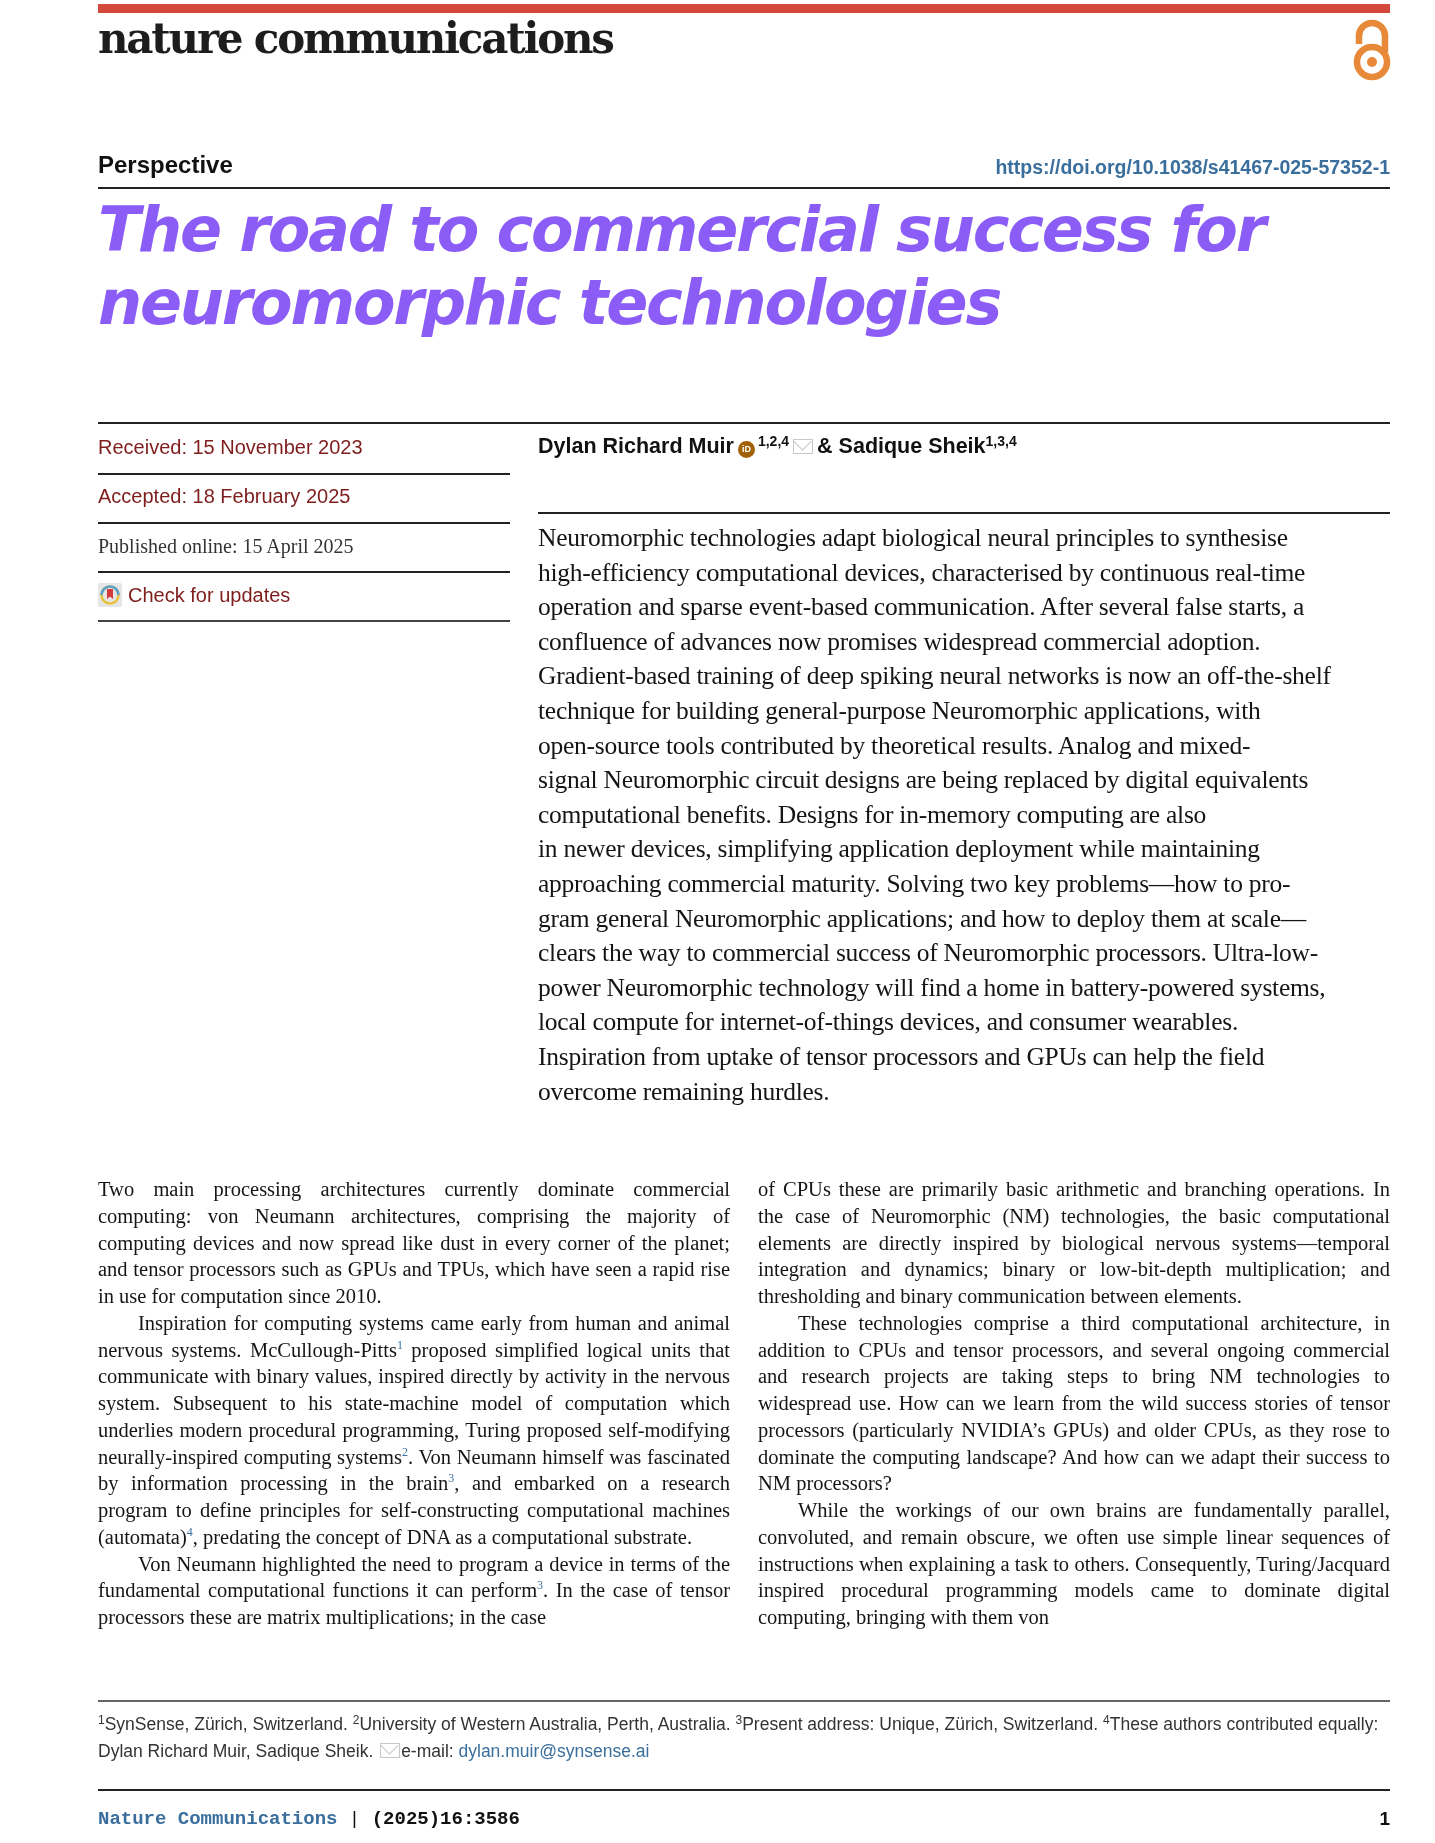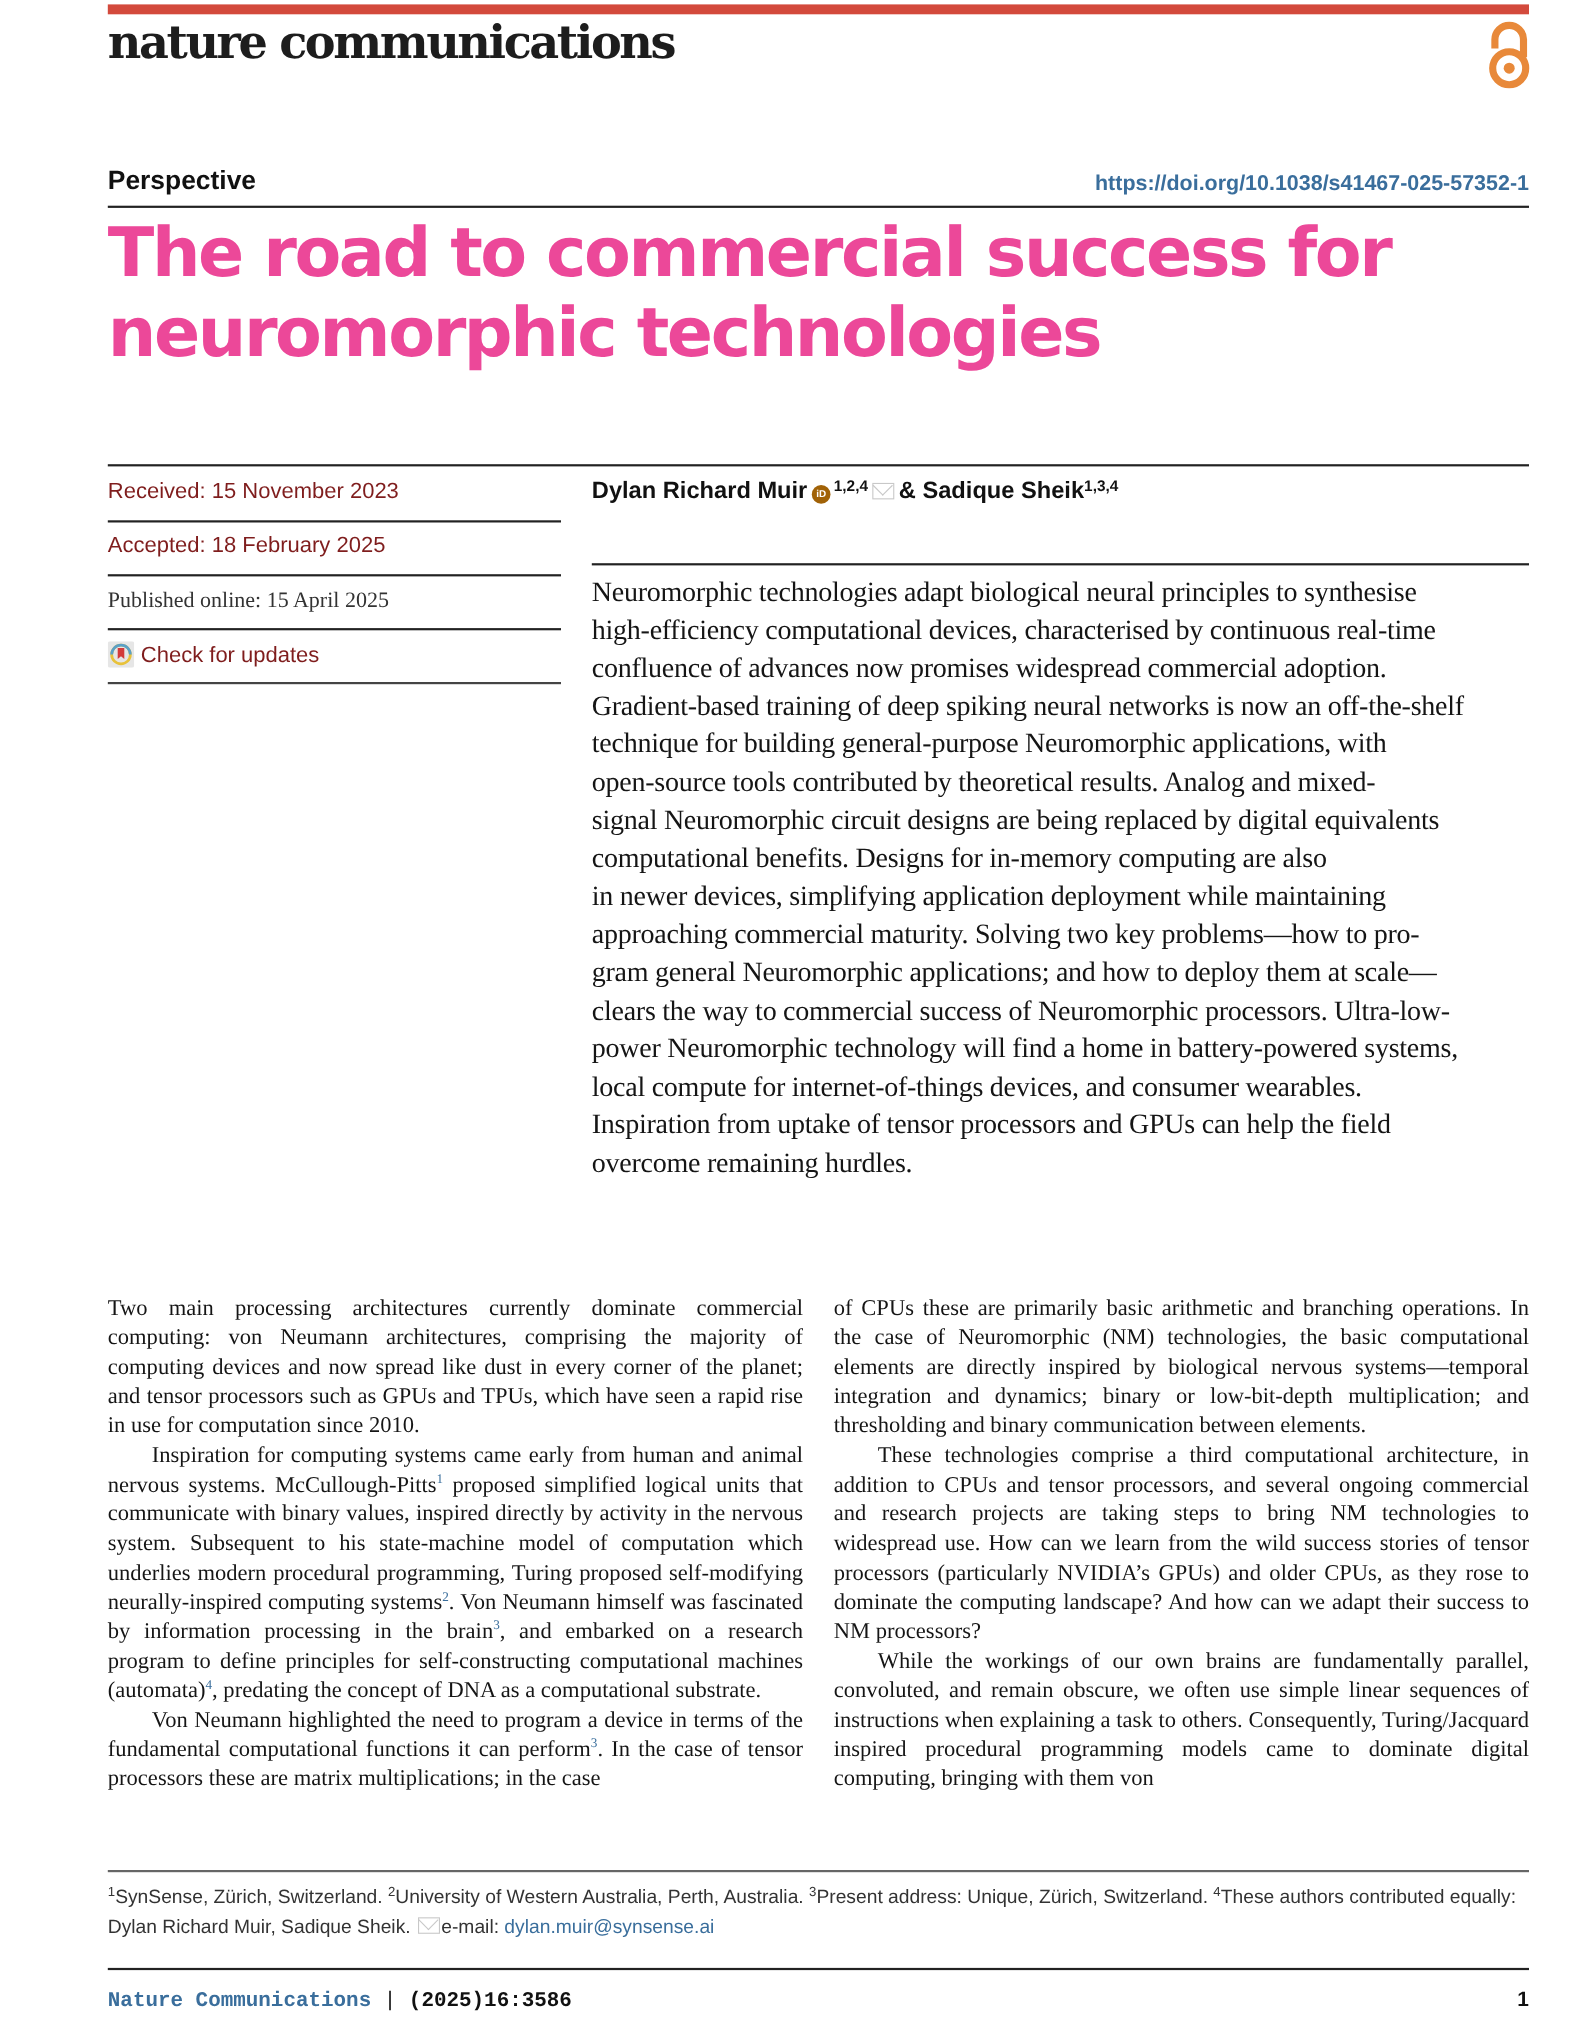--- a/index.html
+++ b/index.html
@@ -5,21 +5,21 @@
   html, body { margin:0; padding:0; background:#ffffff; }
   body { width:1435px; height:1843px; position:relative; overflow:hidden; color:#1a1a1a; }
   .abs { position:absolute; }
   .redbar { left:98px; top:4px; width:1292px; height:9px; background:#d34a3c; }
   .logo { left:98px; top:14px; font-family:"DejaVu Serif", serif; font-weight:bold; font-size:42px; letter-spacing:-2.2px; color:#1d1d1d; }
   .oa { left:1350px; top:18px; width:44px; height:64px; }
   .sans { font-family:"Liberation Sans", sans-serif; }
   .section { left:98px; top:151px; font-size:24px; font-weight:bold; color:#111; }
   .doi { right:45px; top:156px; font-size:19.5px; font-weight:bold; color:#3a6e9c; text-decoration:none; }
   .rule { background:#222; height:2px; }
-  .title { left:98px; top:193px; width:1250px; font-family:"DejaVu Sans", sans-serif; font-weight:bold; font-size:62px; line-height:73px; letter-spacing:-2.2px; color:#ec4899; }
+  .title { left:98px; top:193px; width:1250px; font-family:"DejaVu Sans", sans-serif; font-weight:bold; font-size:62px; line-height:73px; letter-spacing:-2.2px; color:#8b5cf6;font-style:italic; }
   .meta-item { left:98px; width:412px; font-size:20px; color:#7f1d1d; }
   .meta-item.pub { font-family:"Liberation Serif", serif; color:#333; font-size:20px; }
   .authors { left:538px; top:433px; font-size:21.5px; font-weight:bold; color:#111; white-space:nowrap; }
   .authors sup { font-size:14px; vertical-align:7px; }
   .orcid { display:inline-block; width:17px; height:17px; border-radius:50%; background:#a16207; color:#fff; font-size:9px; line-height:17px; text-align:center; vertical-align:1px; margin:0 3px 0 4px; font-weight:bold; }
   .mail { display:inline-block; width:20px; height:15px; border:1.5px solid #c8c8c8; position:relative; vertical-align:-1px; margin:0 4px 0 4px; box-sizing:border-box; }
   .mail::before { content:""; position:absolute; left:2px; top:-5px; width:12px; height:12px; border-right:1.5px solid #c8c8c8; border-bottom:1.5px solid #c8c8c8; transform:rotate(45deg); }
   .abstract { left:538px; top:521px; width:852px; font-family:"Liberation Serif", serif; font-size:25.5px; line-height:34.6px; color:#151515; letter-spacing:-0.25px; }
   .abstract p { margin:0; }
   .col { top:1176px; width:632px; font-family:"Liberation Serif", serif; font-size:20.5px; line-height:26.75px; color:#151515; text-align:justify; }
@@ -80,20 +80,21 @@
 <div class="abs rule" style="left:98px; top:620px; width:412px; background:#444;"></div>
 
 <div class="abs authors sans">
   <span>Dylan Richard Muir</span><span class="orcid">iD</span><sup>1,2,4</sup><span class="mail"></span><span>&amp; </span><span>Sadique Sheik</span><sup>1,3,4</sup>
 </div>
 <div class="abs rule" style="left:538px; top:512px; width:852px;"></div>
 
 <div class="abs abstract">
   <p>Neuromorphic technologies adapt biological neural principles to synthesise</p>
   <p>high-efficiency computational devices, characterised by continuous real-time</p>
+  <p>operation and sparse event-based communication. After several false starts, a</p>
   <p>confluence of advances now promises widespread commercial adoption.</p>
   <p>Gradient-based training of deep spiking neural networks is now an off-the-shelf</p>
   <p>technique for building general-purpose Neuromorphic applications, with</p>
   <p>open-source tools contributed by theoretical results. Analog and mixed-</p>
   <p>signal Neuromorphic circuit designs are being replaced by digital equivalents</p>
   <p>computational benefits. Designs for in-memory computing are also</p>
   <p>in newer devices, simplifying application deployment while maintaining</p>
   <p>approaching commercial maturity. Solving two key problems—how to pro-</p>
   <p>gram general Neuromorphic applications; and how to deploy them at scale—</p>
   <p>clears the way to commercial success of Neuromorphic processors. Ultra-low-</p>

